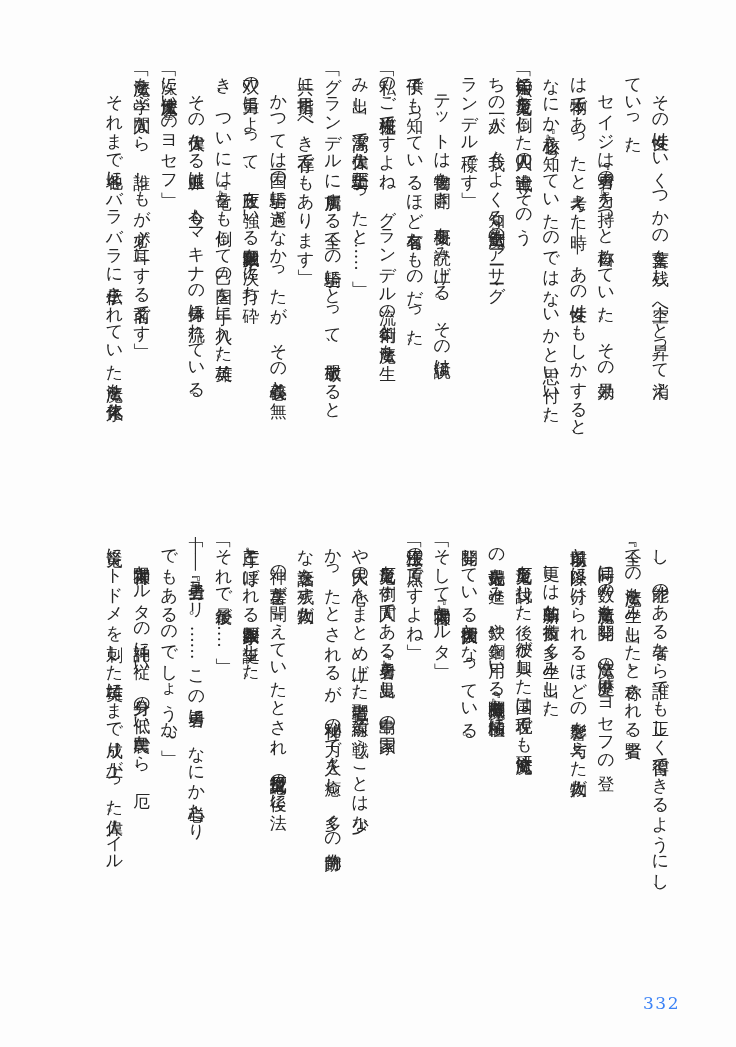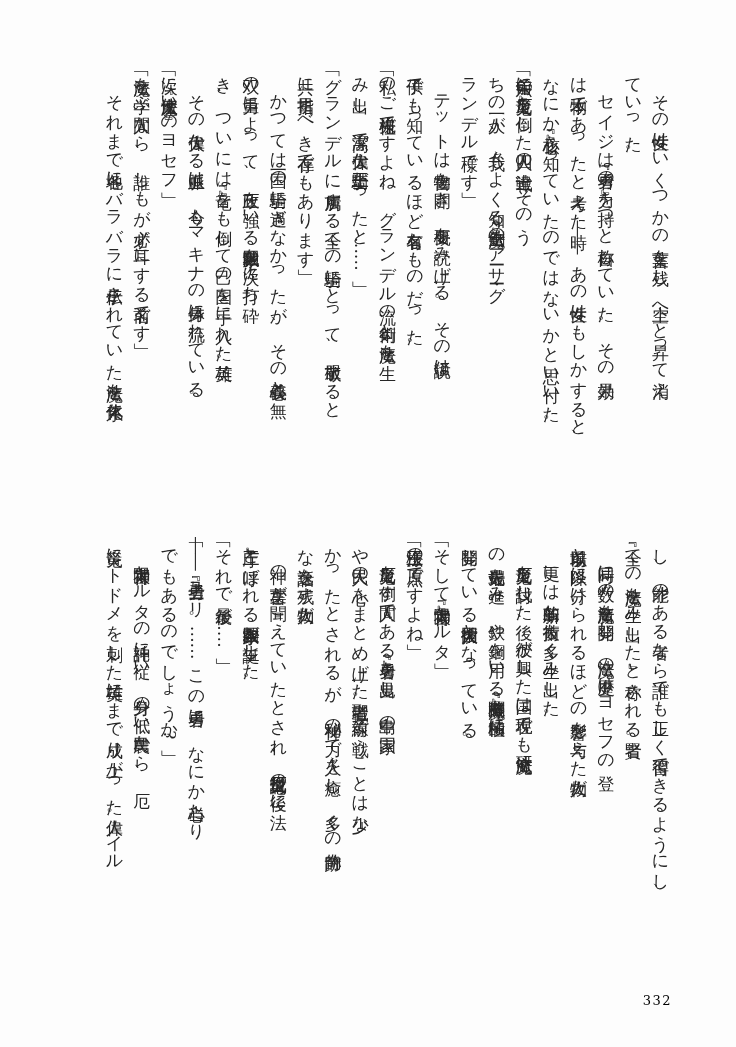--- a/index.html
+++ b/index.html
@@ -30,24 +30,24 @@
   .band-bottom { top: 537px; }
   .line {
     white-space: nowrap;
   }
   .line.indent {
     text-indent: 17px;
   }
   .pageno {
     position: absolute;
     top: 993px;
-    right: 64px;
-    font-size: 13px;
+    right: 56px;
+    font-size: 17px;
     letter-spacing: 1.5px;
-    color: #000000;
+    color: #3b82f6;
     font-family: "DejaVu Serif", "Liberation Serif", serif;
   }
 </style>
 </head>
 <body>
 
 <div class="page">
   <div class="band band-top" id="band-top">
       <div class="line indent">その女性はいくつかの言葉を残し、上空へと昇って消え</div>
       <div class="line">ていった。</div>

